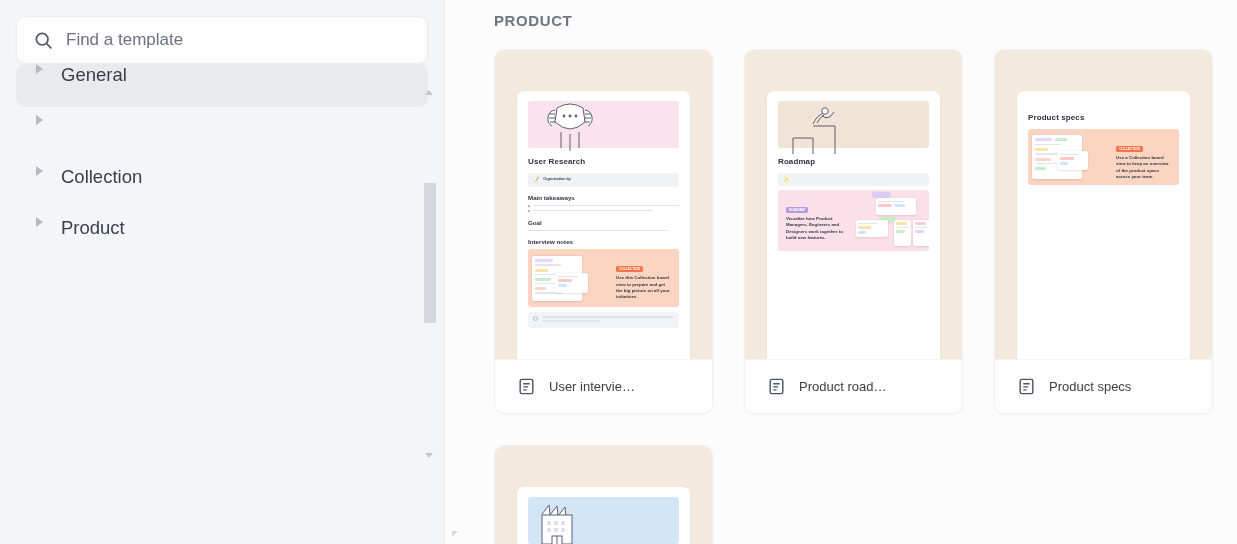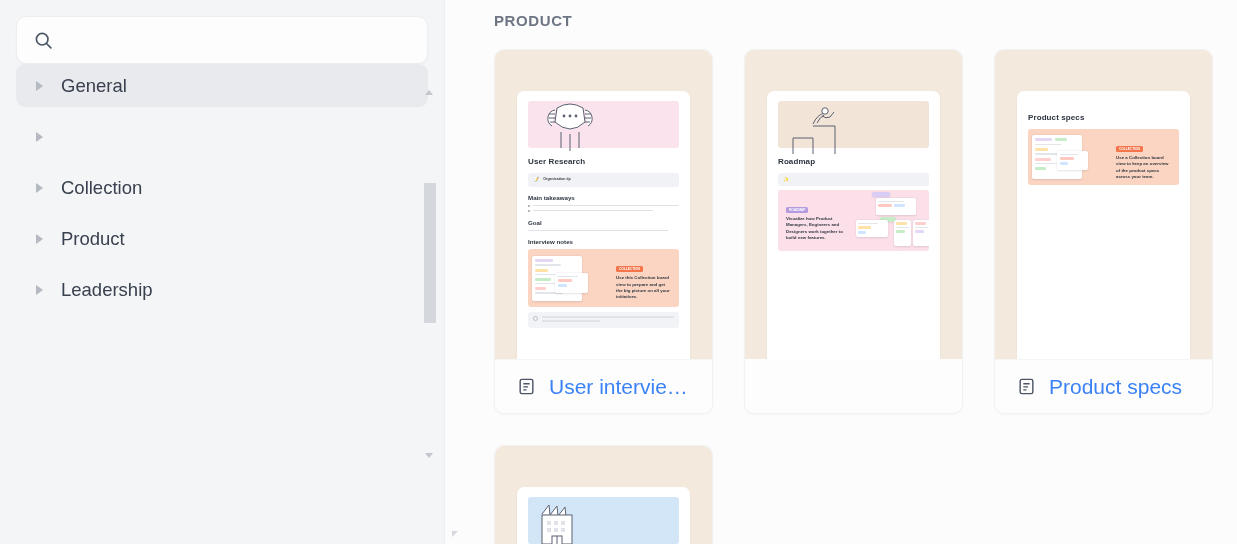--- a/index.html
+++ b/index.html
@@ -34,21 +34,21 @@
   }
   .search-box input::placeholder { color: #6b7280; }
 
   .section-label {
     margin: 38px 0 12px 34px;
     font-size: 13.5px; font-weight: bold; letter-spacing: 1.1px;
     color: #9aa1ad;
   }
   .nav-list { padding: 0 16px 0 16px; }
   .nav-item {
-    height: 43px; display: flex; align-items: center;
+    height: 43px; display: flex; align-items: flex-start;
     padding-left: 20px; border-radius: 9px;
     margin-bottom: 8px; cursor: pointer;
   }
   .nav-item.active { background: #e9eaee; }
   .caret {
     width: 0; height: 0;
     border-left: 7px solid #b4b9c2;
     border-top: 5px solid transparent;
     border-bottom: 5px solid transparent;
     margin-right: 18px; flex: 0 0 auto;
@@ -110,21 +110,21 @@
     height: 100%; padding: 10px 11px 0 11px;
     box-shadow: 0 1px 3px rgba(16,24,40,.05);
     overflow: hidden;
   }
   .card-footer {
     height: 54px; display: flex; align-items: center; gap: 13px;
     padding: 0 0 0 22px; background: #fdfdfd;
     border-top: 1px solid #f4f5f6;
   }
   .card-title {
-    font-size: 21px; color: #3b82f6;
+    font-size: 13px; color: #404040;
     white-space: nowrap; overflow: hidden;
   }
 
   
   .hero { border-radius: 3px; height: 47px; margin-bottom: 9px; }
   .hero.pink { background: #fae3ec; }
   .hero.sand { background: #f2e4d7; }
   .hero.blue { background: #d3e6f7; }
   .hero.svgbox { position: relative; }
   .hero svg { position: absolute; left: 11px; bottom: -6px; }
@@ -200,43 +200,40 @@
   <aside id="sidebar">
 
     <div class="search-wrap">
       <div class="search-box">
         <span style="flex:0 0 auto;display:flex;">
           <svg width="21" height="21" viewBox="0 0 24 24" fill="none" stroke="#4b5565" stroke-width="1.9" stroke-linecap="round">
             <circle cx="10.5" cy="10.5" r="6.6"></circle>
             <line x1="15.4" y1="15.4" x2="20.4" y2="20.4"></line>
           </svg>
         </span>
+        <input type="text" value="" placeholder="Find a template" style="">
       </div>
     </div>
 
 
     <nav class="nav-list">
       <div class="nav-item active">
         <span class="caret"></span>
         <span class="nav-label">General</span>
       </div>
       <div class="nav-item">
         <span class="caret"></span>
       </div>
       <div class="nav-item">
         <span class="caret"></span>
         <span class="nav-label">Collection</span>
       </div>
       <div class="nav-item">
         <span class="caret"></span>
         <span class="nav-label">Product</span>
-      </div>
-      <div class="nav-item">
-        <span class="caret"></span>
-        <span class="nav-label">Leadership</span>
       </div>
     </nav>
 
 
     <div class="sb-track">
       <span class="sb-arrow-up"></span>
       <span class="sb-thumb"></span>
       <span class="sb-arrow-dn"></span>
     </div>
   </aside>
@@ -389,20 +386,31 @@
                 <div class="kan" style="left:59px;top:30px;width:17px;height:26px;">
                   <div style="padding:2px">
                     <div class="chip" style="width:11px;background:#ffd0cf;margin-bottom:2px"></div>
                     <div class="grayline" style="width:13px;margin-bottom:2px"></div>
                     <div class="chip" style="width:9px;background:#e6d6f5"></div>
                   </div>
                 </div>
               </div>
             </div>
           </div>
+        </div>
+        <div class="card-footer">
+          <span style="display:flex;">
+            <svg width="19" height="19" viewBox="0 0 24 24" fill="none" stroke="#4b5565" stroke-width="1.8">
+              <rect x="4" y="3" width="16" height="18" rx="2.2"></rect>
+              <line x1="8" y1="8.5" x2="16" y2="8.5"></line>
+              <line x1="8" y1="12.5" x2="14" y2="12.5"></line>
+              <line x1="8" y1="16.3" x2="12" y2="16.3"></line>
+            </svg>
+          </span>
+          <span class="card-title">Product road…</span>
         </div>
       </div>
 
       <div class="card">
         <div class="card-preview cream">
           <div class="doc-sheet">
             <div class="doc-h1" style="margin-top:12px">Product specs</div>
             <div class="media peach" style="height:56px">
               <div class="media-art">
                 <div class="kan" style="left:4px;top:6px;width:50px;height:44px;">

